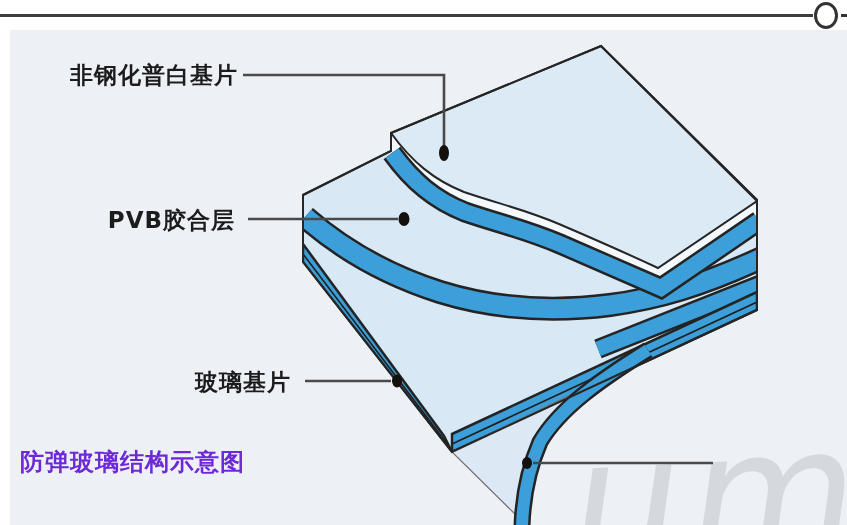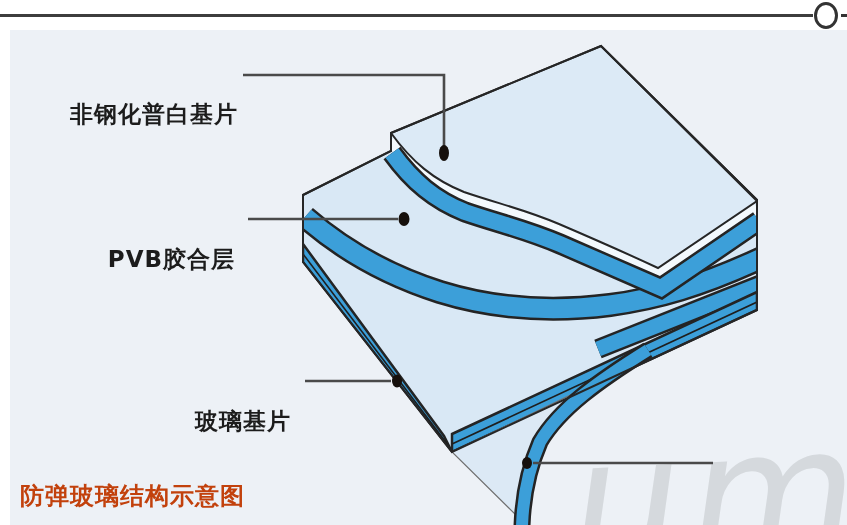--- a/index.html
+++ b/index.html
@@ -18,29 +18,29 @@
   .panel{position:absolute;left:10px;top:30px;width:837px;height:495px;
     background:#edf1f6;overflow:hidden;}
 
   .watermark{position:absolute;right:-18px;bottom:-58px;
     font-size:172px;font-style:italic;font-weight:400;letter-spacing:8px;
     color:#d5d9dd;transform:rotate(-3deg);user-select:none;line-height:1;}
 
   svg.diagram{position:absolute;left:0;top:0;width:847px;height:525px;}
 
   .callout{position:absolute;color:#1c1c1c;font-weight:600;font-size:23px;
-    letter-spacing:1px;white-space:nowrap;margin-top:39px;}
+    letter-spacing:1px;white-space:nowrap;}
   .callout.right-align{text-align:right;}
   #label-top-substrate{right:609px;top:60px;}
   #label-pvb{right:612px;top:205px;}
   #label-glass-substrate{right:556px;top:367px;}
   #label-bullet-film{left:722px;top:449px;}
 
-  .diagram-title{position:absolute;left:20px;top:480px;
-    font-size:24px;font-weight:700;color:#c2410c;letter-spacing:1px;white-space:nowrap;}
+  .diagram-title{position:absolute;left:20px;top:446px;
+    font-size:24px;font-weight:700;color:#6d28d9;letter-spacing:1px;white-space:nowrap;}
 </style>
 </head>
 <body>
 
 <div id="stage">
 
   <div class="top-rule"></div>
   <div class="rule-circle"></div>
   <div class="rule-tick"></div>
 

